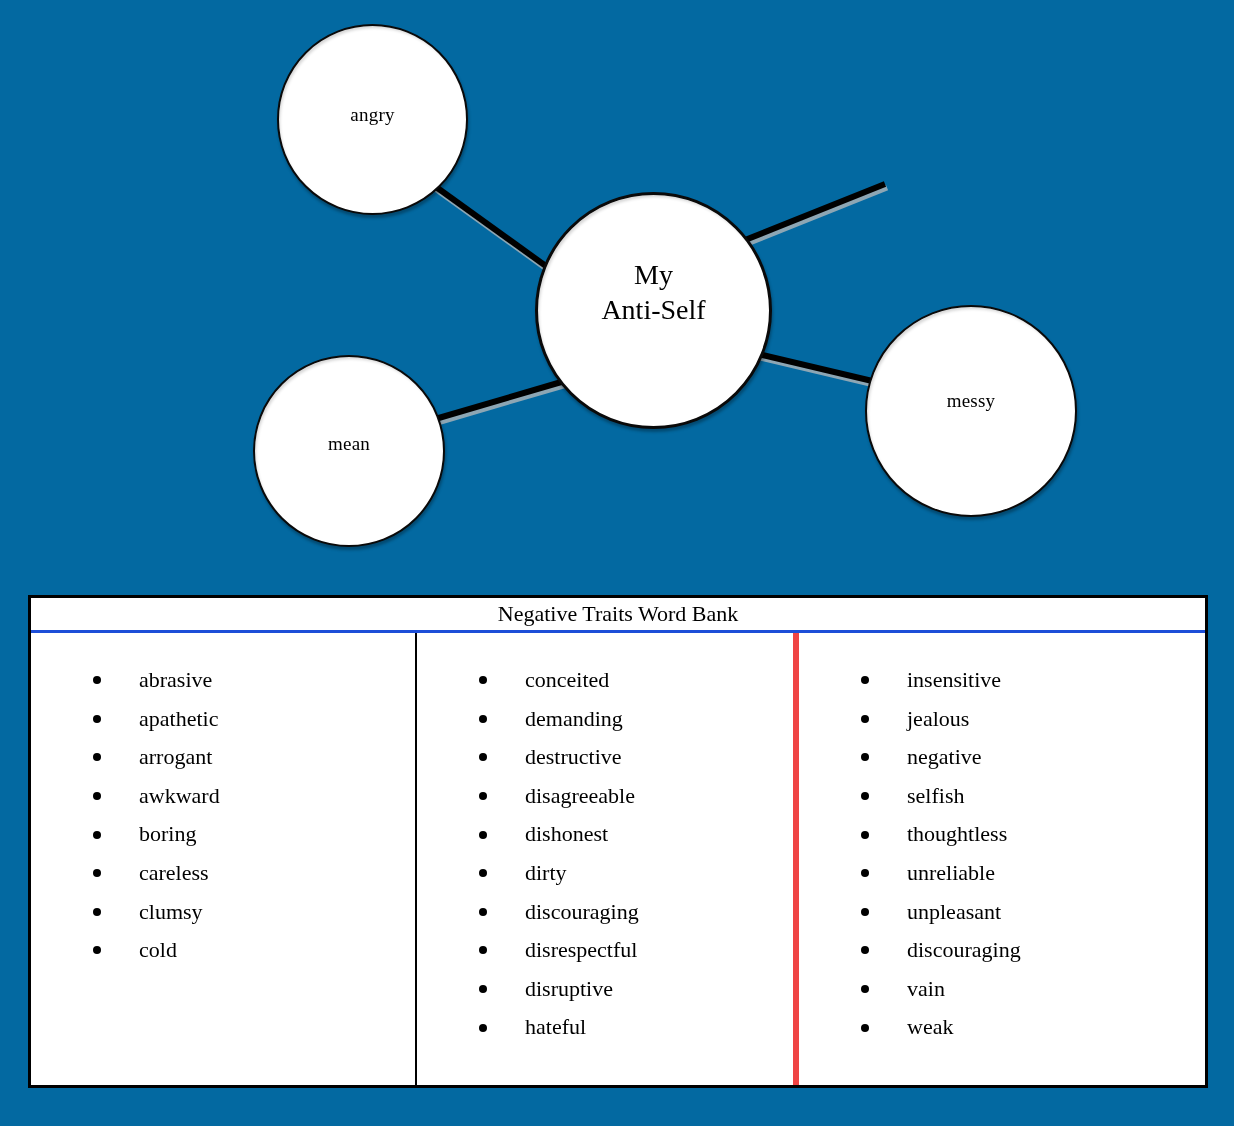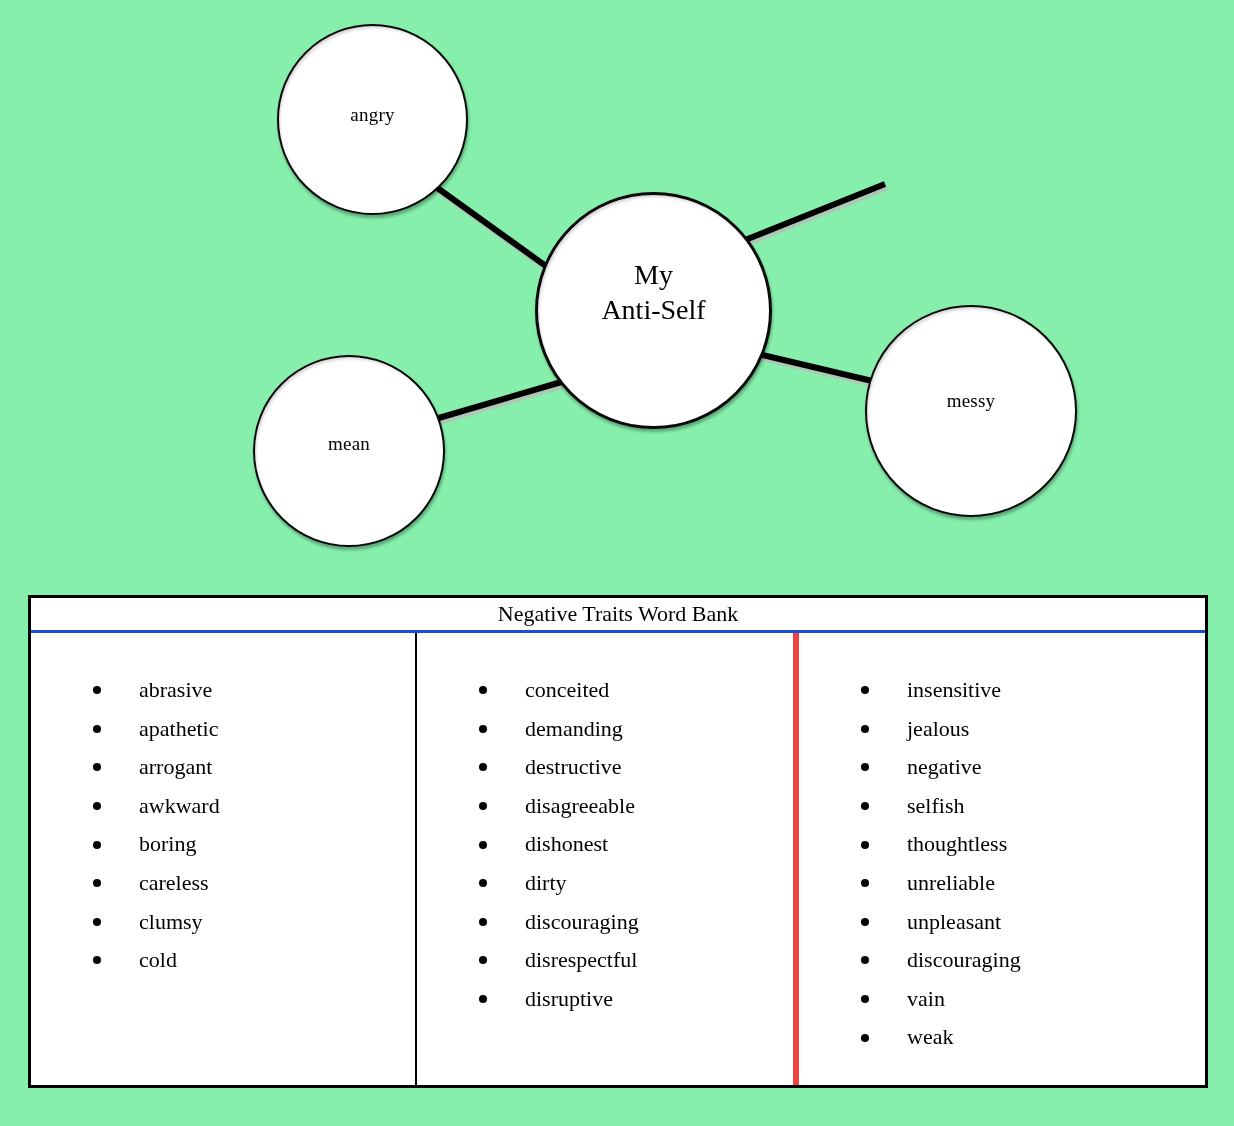--- a/index.html
+++ b/index.html
@@ -4,21 +4,21 @@
 <style>
   html, body {
     margin: 0;
     padding: 0;
     background: #ffffff;
   }
   .canvas {
     position: relative;
     width: 1234px;
     height: 1126px;
-    background: #86efac;
+    background: #0369a1;
     font-family: "Liberation Serif", serif;
     color: #000000;
     overflow: hidden;
   }
 
   
   .connectors {
     position: absolute;
     left: 0;
     top: 0;
@@ -72,21 +72,21 @@
     align-items: center;
     justify-content: center;
     font-size: 22px;
   }
   .wb-body {
     display: flex;
     height: calc(100% - 35px);
   }
   .wb-col {
     margin: 0;
-    padding: 38px 0 0 0;
+    padding: 28px 0 0 0;
     list-style: none;
     box-sizing: border-box;
   }
   .wb-col-1 { width: 384px; }
   .wb-col-2 { width: 384px; border-left: 2px solid #000; border-right: 6px solid #ef4444; }
   .wb-col-3 { flex: 1; }
   .wb-item {
     position: relative;
     padding-left: 108px;
     height: 38.6px;
@@ -162,20 +162,21 @@
       <ul class="wb-col wb-col-2">
           <li class="wb-item"><span class="bullet"></span><span class="word">conceited</span></li>
           <li class="wb-item"><span class="bullet"></span><span class="word">demanding</span></li>
           <li class="wb-item"><span class="bullet"></span><span class="word">destructive</span></li>
           <li class="wb-item"><span class="bullet"></span><span class="word">disagreeable</span></li>
           <li class="wb-item"><span class="bullet"></span><span class="word">dishonest</span></li>
           <li class="wb-item"><span class="bullet"></span><span class="word">dirty</span></li>
           <li class="wb-item"><span class="bullet"></span><span class="word">discouraging</span></li>
           <li class="wb-item"><span class="bullet"></span><span class="word">disrespectful</span></li>
           <li class="wb-item"><span class="bullet"></span><span class="word">disruptive</span></li>
+          <li class="wb-item"><span class="bullet"></span><span class="word">hateful</span></li>
         </ul>
       <ul class="wb-col wb-col-3">
           <li class="wb-item"><span class="bullet"></span><span class="word">insensitive</span></li>
           <li class="wb-item"><span class="bullet"></span><span class="word">jealous</span></li>
           <li class="wb-item"><span class="bullet"></span><span class="word">negative</span></li>
           <li class="wb-item"><span class="bullet"></span><span class="word">selfish</span></li>
           <li class="wb-item"><span class="bullet"></span><span class="word">thoughtless</span></li>
           <li class="wb-item"><span class="bullet"></span><span class="word">unreliable</span></li>
           <li class="wb-item"><span class="bullet"></span><span class="word">unpleasant</span></li>
           <li class="wb-item"><span class="bullet"></span><span class="word">discouraging</span></li>

